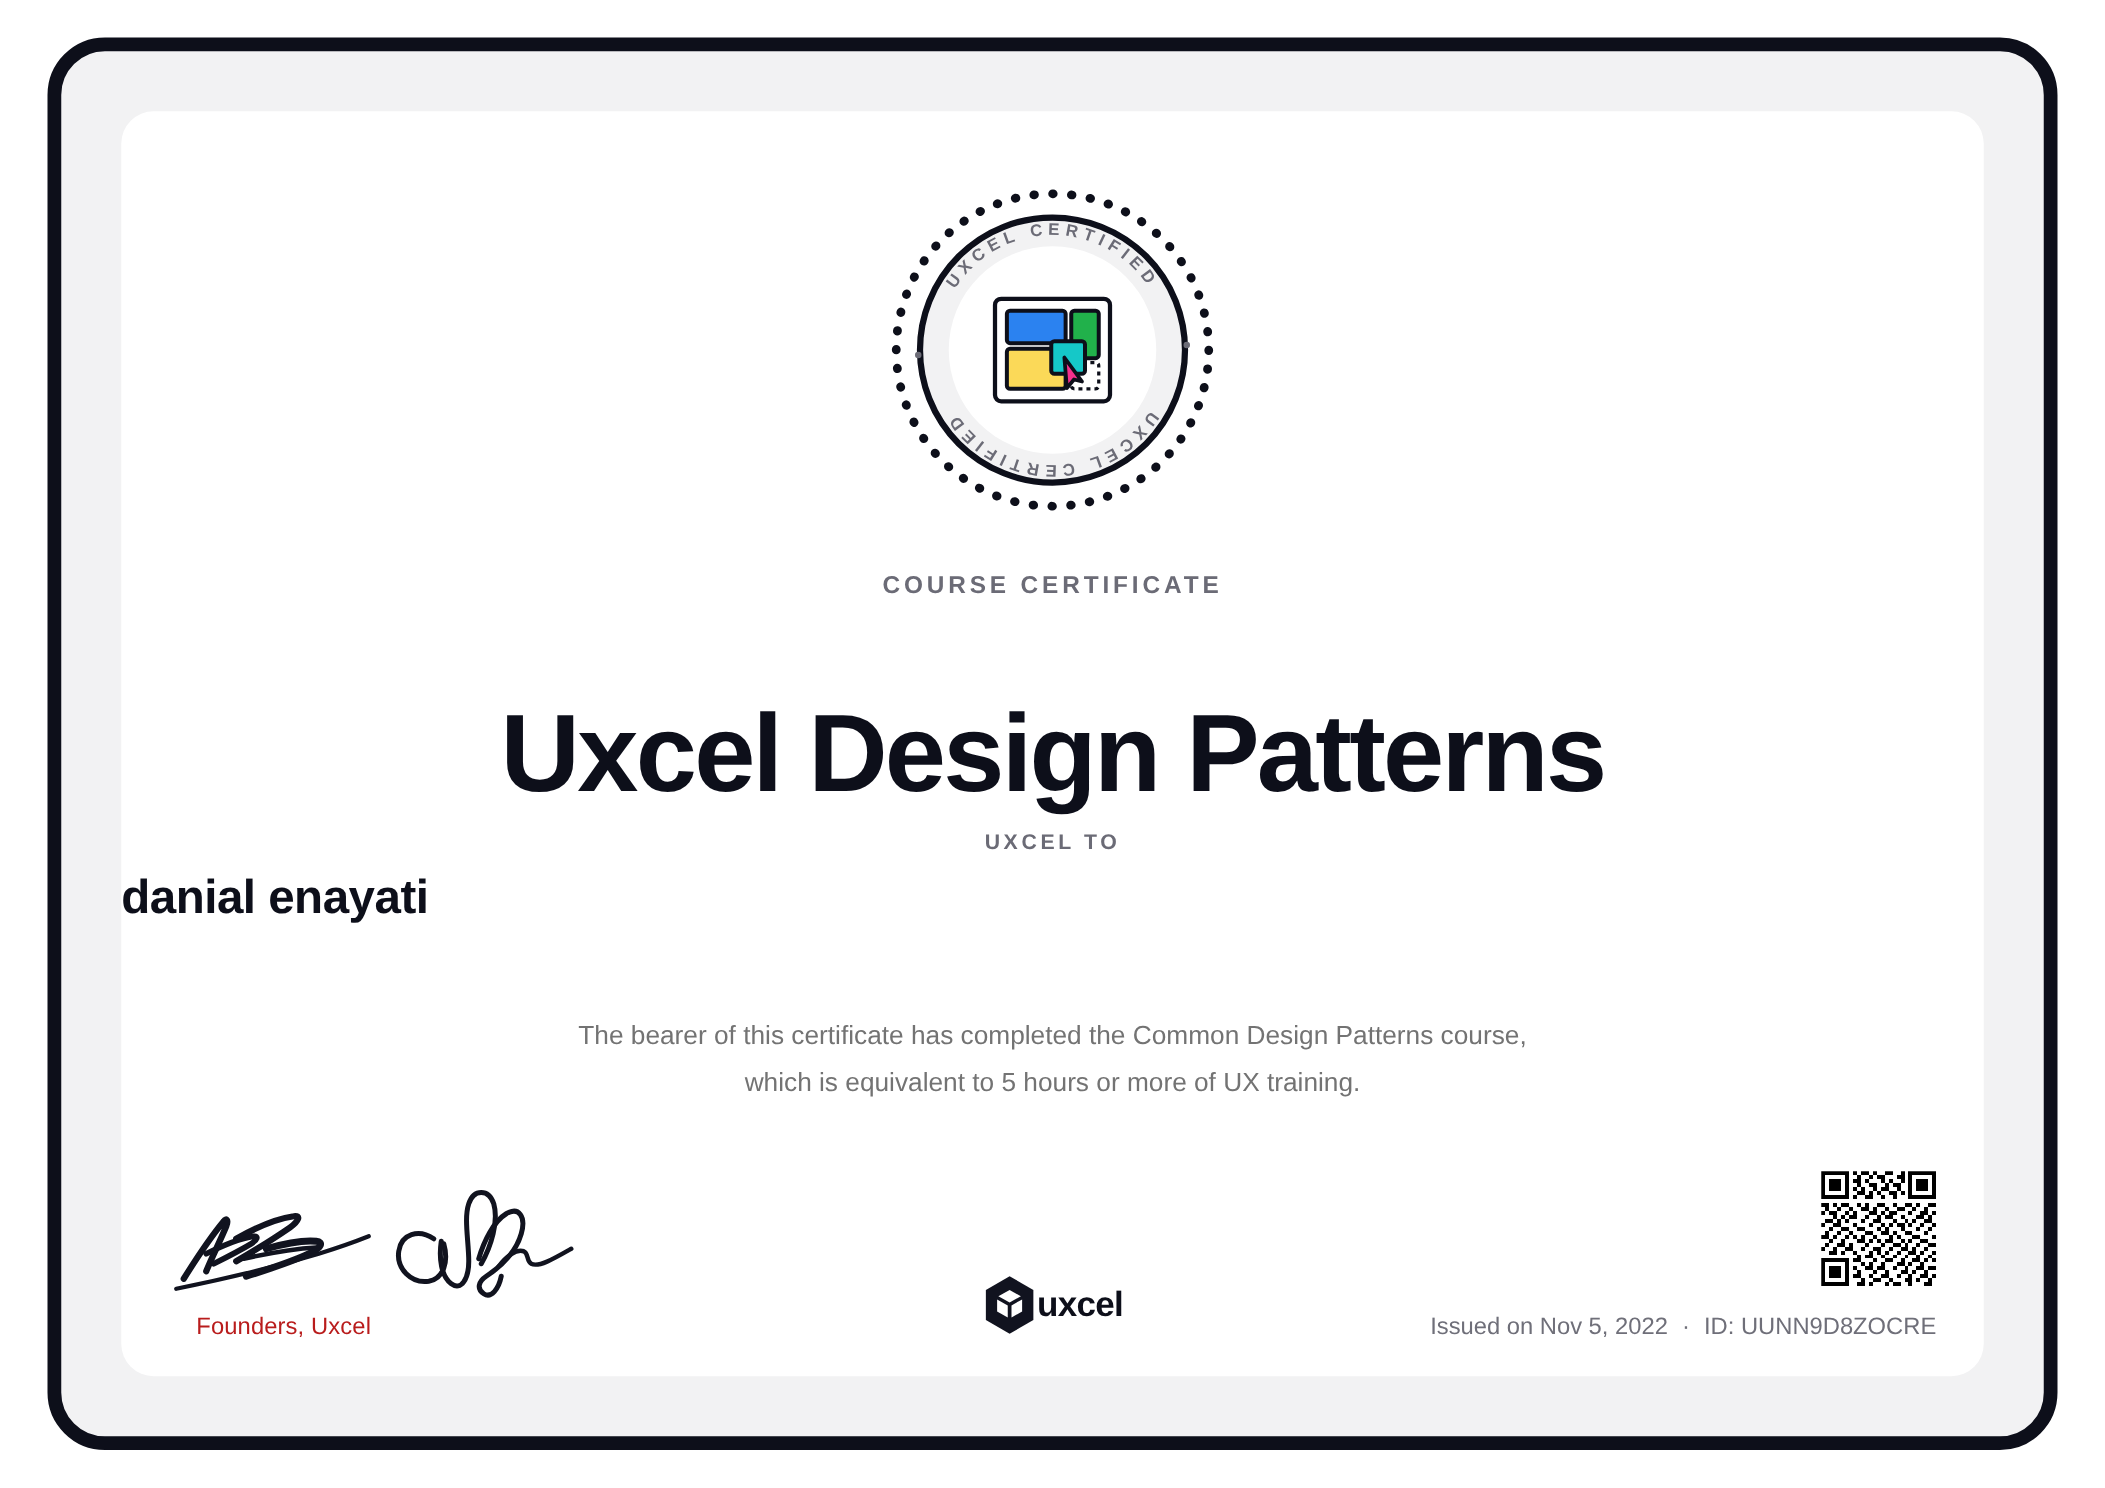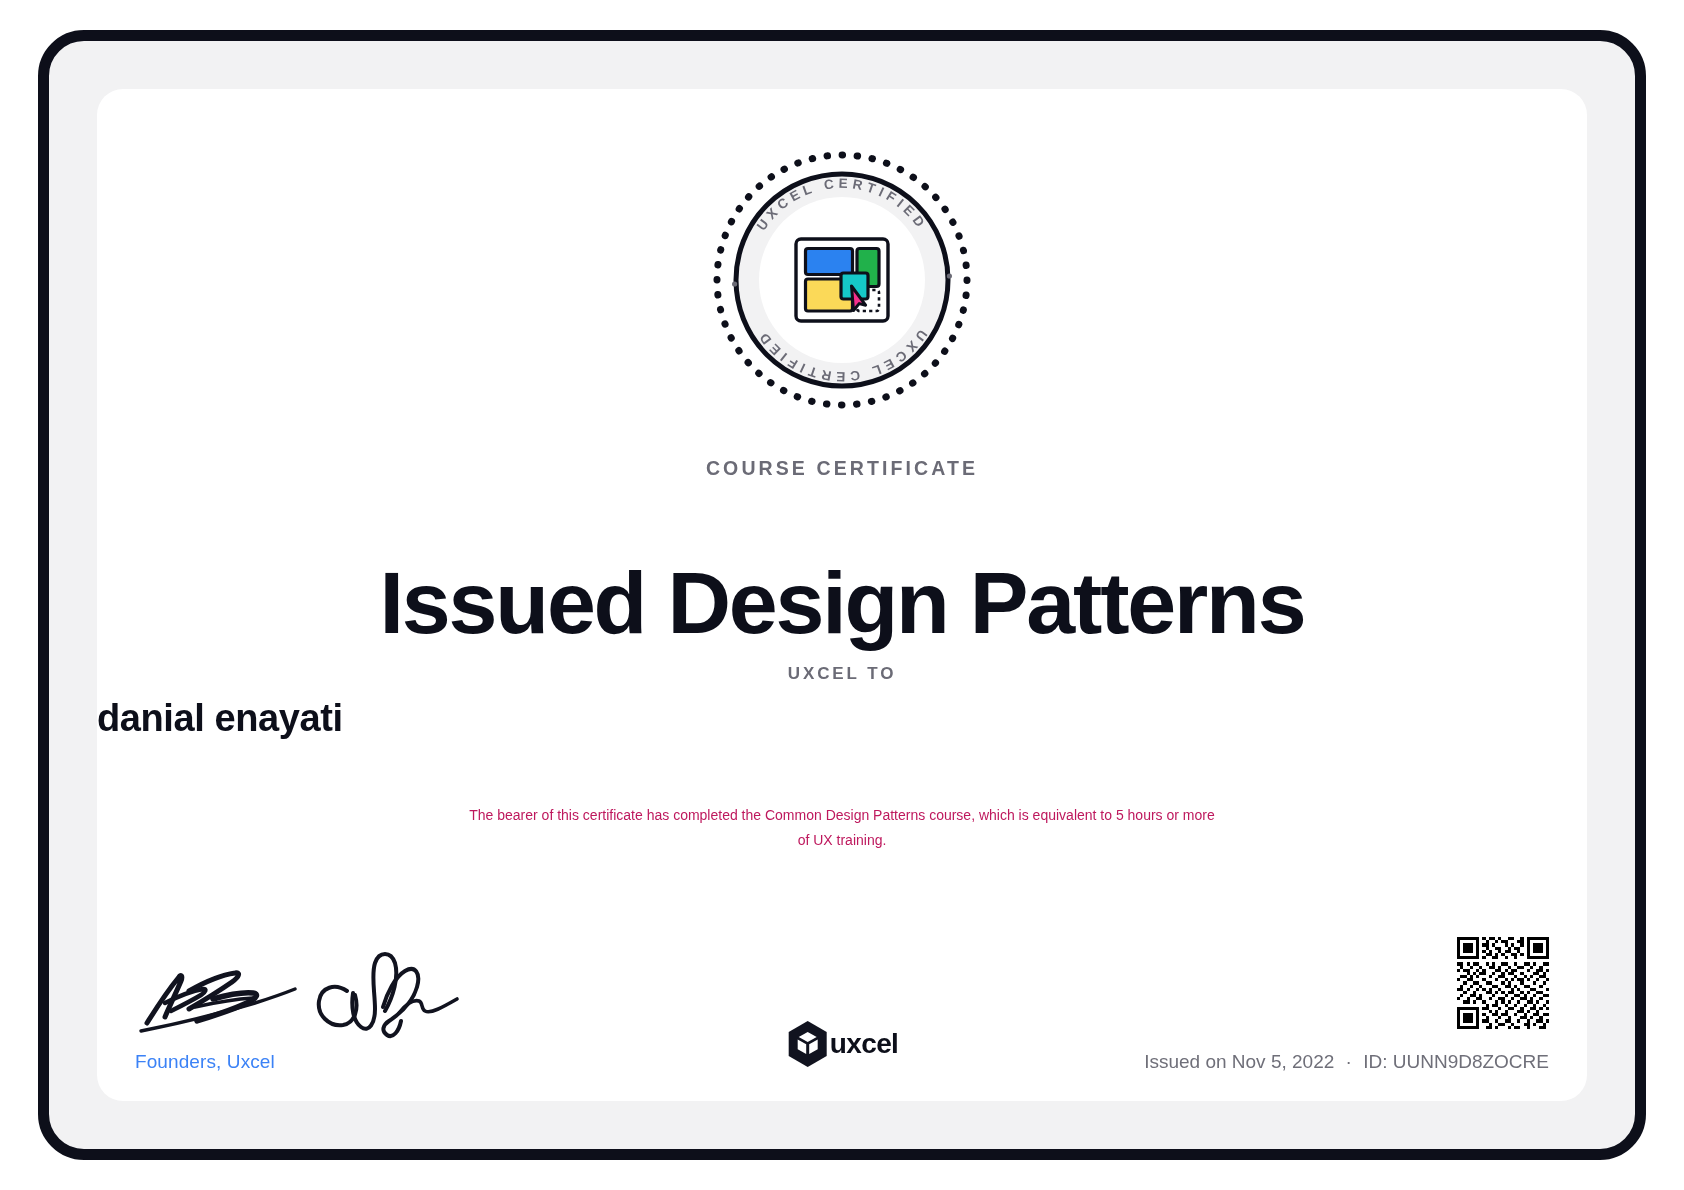--- a/index.html
+++ b/index.html
@@ -92,23 +92,23 @@
     letter-spacing: -0.4px;
     color: #0d0f1a;
   }
   .description {
     position: absolute;
     top: 700px;
     left: 50%;
     transform: translateX(-50%);
     width: 760px;
     text-align: center;
-    font-size: 14px;
+    font-size: 21px;
     line-height: 1.82;
-    color: #be185d;
+    color: #737373;
   }
 
   
   .footer {
     position: absolute;
     left: 38px;
     right: 38px;
     bottom: 28px;
     height: 180px;
   }
@@ -121,22 +121,23 @@
   .signatures {
     display: flex;
     align-items: flex-end;
     gap: 8px;
     height: 92px;
     margin-bottom: 10px;
   }
   .sig-svg { display: block; }
   .sig-role {
     font-size: 19px;
-    color: #3b82f6;
+    color: #b91c1c;
     letter-spacing: 0.1px;
+    margin-left: 22px;
   }
 
   .brand-block {
     position: absolute;
     left: 50%;
     bottom: 5px;
     transform: translateX(-50%);
     display: flex;
     align-items: center;
   }
@@ -204,21 +205,21 @@
           <rect x="94.5" y="130" width="47" height="32" rx="2.5" fill="#fbd958" stroke="#0d0f1a" stroke-width="3.2"></rect>
           <rect x="146" y="141" width="22" height="21" rx="2.5" fill="none" stroke="#0d0f1a" stroke-width="2.6" stroke-dasharray="3.2 3.2"></rect>
           <rect x="130" y="124" width="27" height="26" rx="2.5" fill="#15c8c8" stroke="#0d0f1a" stroke-width="3.2"></rect>
           <path d="M 140.5,137 L 142.5,161.5 L 148.2,154.6 L 154.6,156.2 Z" fill="#f5308c" stroke="#0d0f1a" stroke-width="3" stroke-linejoin="round"></path>
         </g>
       </svg>
     </div>
 
     <div class="eyebrow">COURSE CERTIFICATE</div>
 
-    <h1 class="course-title">Issued Design Patterns</h1>
+    <h1 class="course-title">Uxcel Design Patterns</h1>
 
     <div class="issued-to-label">UXCEL TO</div>
 
     <div class="recipient-name">danial enayati</div>
 
     <p class="description">The bearer of this certificate has completed the Common Design Patterns course, which is equivalent to 5 hours or more of UX training.</p>
 
     <div class="footer">
 
       <div class="sig-block">

